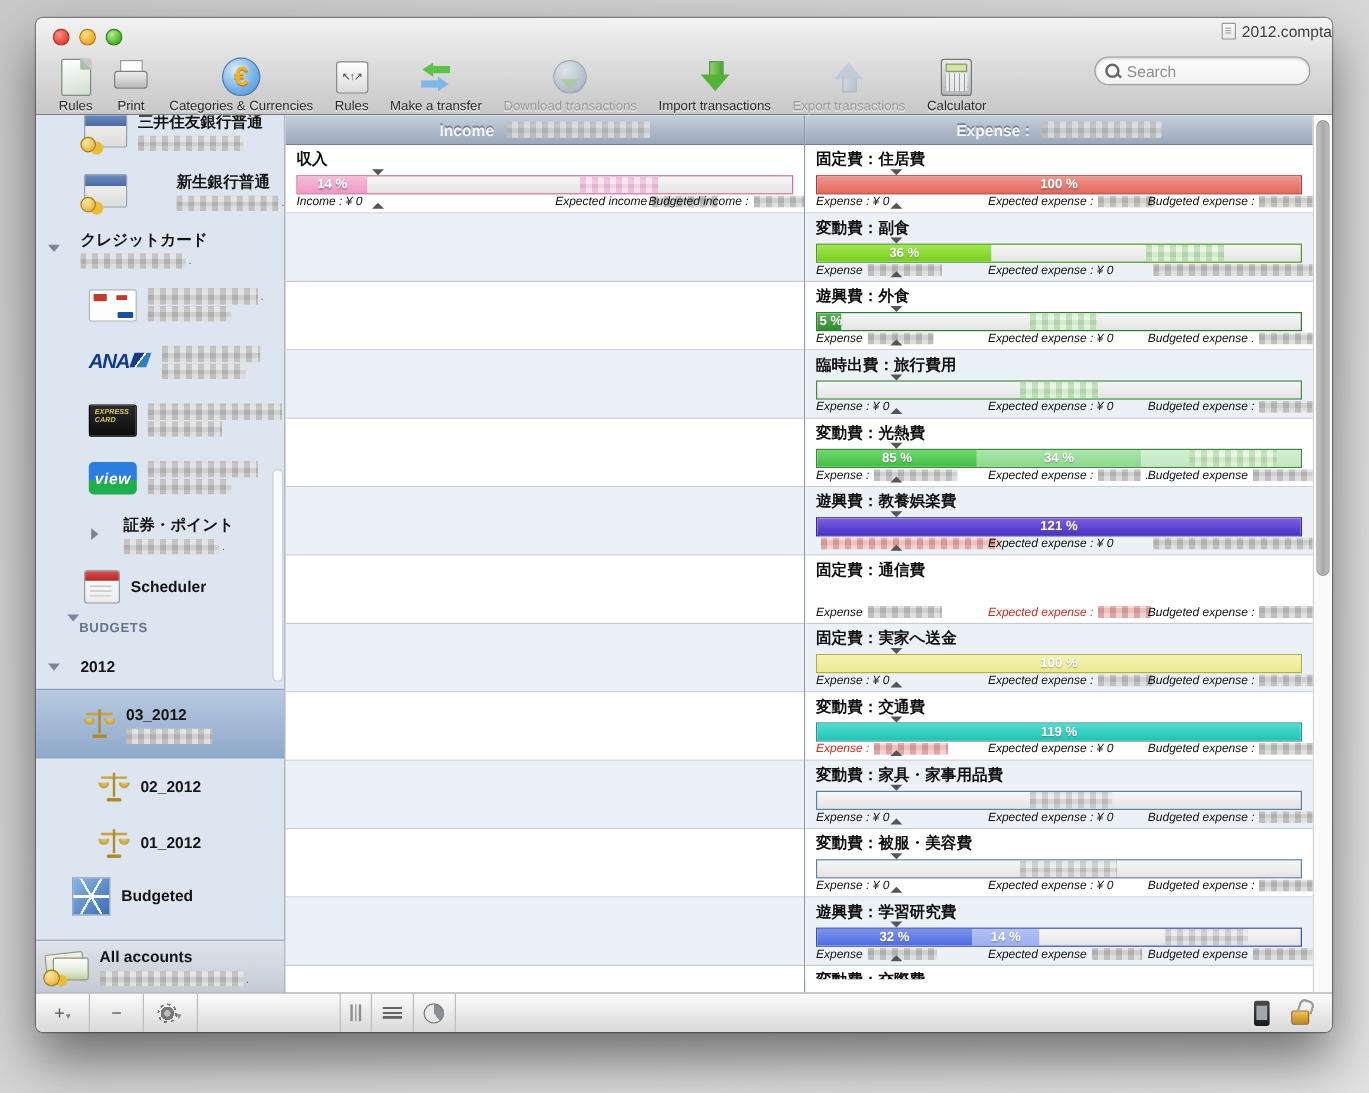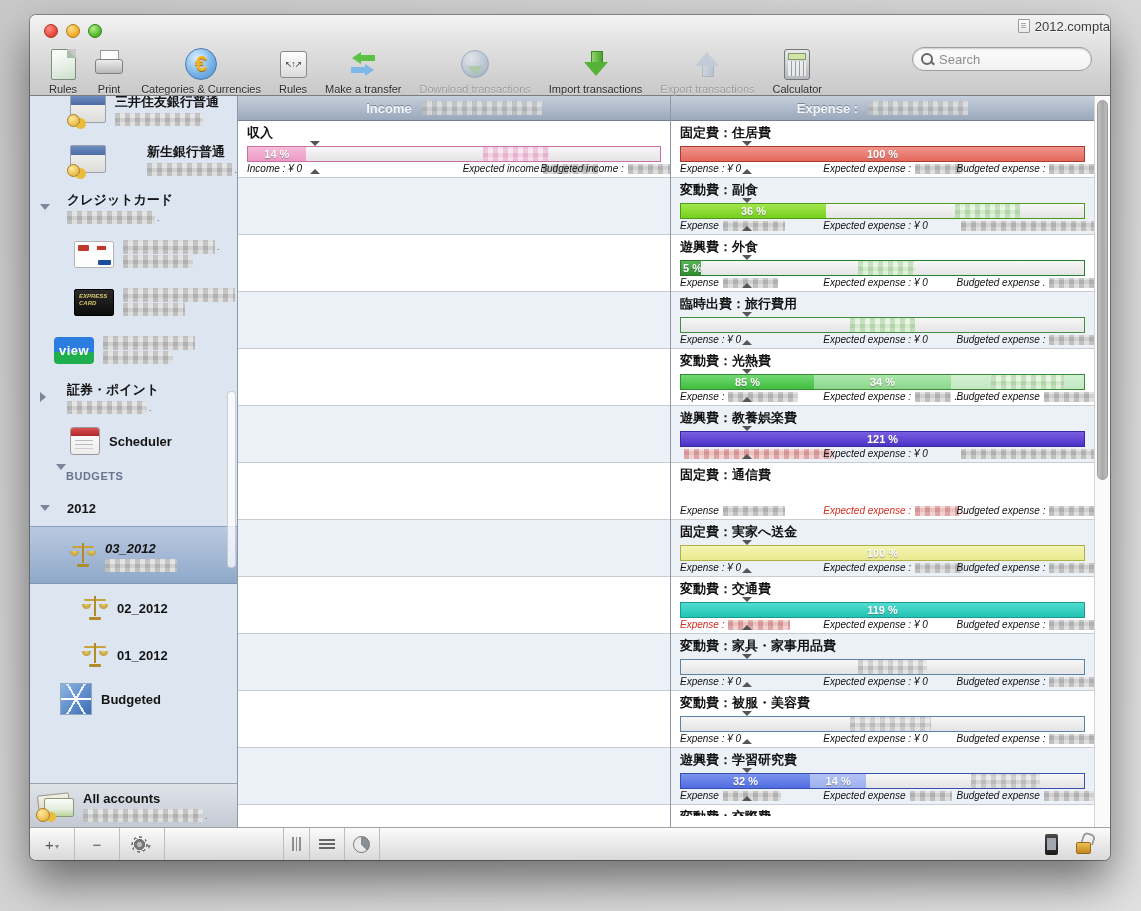--- a/index.html
+++ b/index.html
@@ -294,63 +294,76 @@
                 <span class="blur" style="width:92px;height:14px"></span>
                 <span class="dot">.</span>
               </span>
               <span class="sb-sub">
                 <span class="blur" style="width:70px"></span>
               </span>
             </span>
           </div>
           <div class="sb-item " style="height:48px;padding-left:44px;">
             <span style="display:inline-flex">
+              <span class="i-ana">ANA</span>
+            </span>
+            <span class="sb-txt">
+              <span class="sb-sub" style="margin-top:0">
+                <span class="blur" style="width:82px;height:14px"></span>
+              </span>
+              <span class="sb-sub">
+                <span class="blur" style="width:70px"></span>
+              </span>
+            </span>
+          </div>
+          <div class="sb-item " style="height:48px;padding-left:44px;">
+            <span style="display:inline-flex">
               <span class="i-carde">EXPRESS<br>CARD</span>
             </span>
             <span class="sb-txt">
               <span class="sb-sub" style="margin-top:0">
                 <span class="blur" style="width:112px;height:14px"></span>
               </span>
               <span class="sb-sub">
                 <span class="blur" style="width:62px"></span>
               </span>
             </span>
           </div>
-          <div class="sb-item " style="height:48px;padding-left:24px;">
+          <div class="sb-item " style="height:48px;padding-left:44px;font-style:italic;">
             <span style="display:inline-flex">
               <span class="i-cardv">view</span>
             </span>
             <span class="sb-txt">
               <span class="sb-sub" style="margin-top:0">
                 <span class="blur" style="width:92px;height:14px"></span>
               </span>
               <span class="sb-sub">
                 <span class="blur" style="width:70px"></span>
               </span>
             </span>
           </div>
-          <div class="sb-item " style="height:46px;padding-left:28px;">
+          <div class="sb-item " style="height:46px;padding-left:28px;margin-left:36px;">
             <span class="disc closed"></span>
             <span class="sb-txt"><span class="sb-label">証券・ポイント</span><span class="sb-sub">
                 <span class="blur" style="width:80px"></span>
                 <span class="dot">.</span>
               </span></span>
           </div>
           <div class="sb-item " style="height:42px;">
             <span style="display:inline-flex">
               <span class="i-cal"></span>
             </span>
             <span class="sb-txt"><span class="sb-label">Scheduler</span></span>
           </div>
           <div class="sb-section" style="height:16px"><span class="disc open"></span>BUDGETS</div>
           <div class="sb-item " style="height:36px;padding-left:28px;">
             <span class="disc open"></span>
             <span class="sb-txt"><span class="sb-label">2012</span></span>
           </div>
-          <div class="sb-item sb-sel" style="height:56px;font-style:italic;">
+          <div class="sb-item sb-sel" style="height:56px;">
             <span style="display:inline-flex">
               <span class="i-scales">
                 <b class="beam"></b>
                 <b class="pole"></b>
                 <b class="panL"></b>
                 <b class="panR"></b>
                 <b class="base"></b>
               </span>
             </span>
             <span class="sb-txt"><span class="sb-label">03_2012</span><span class="sb-sub">

